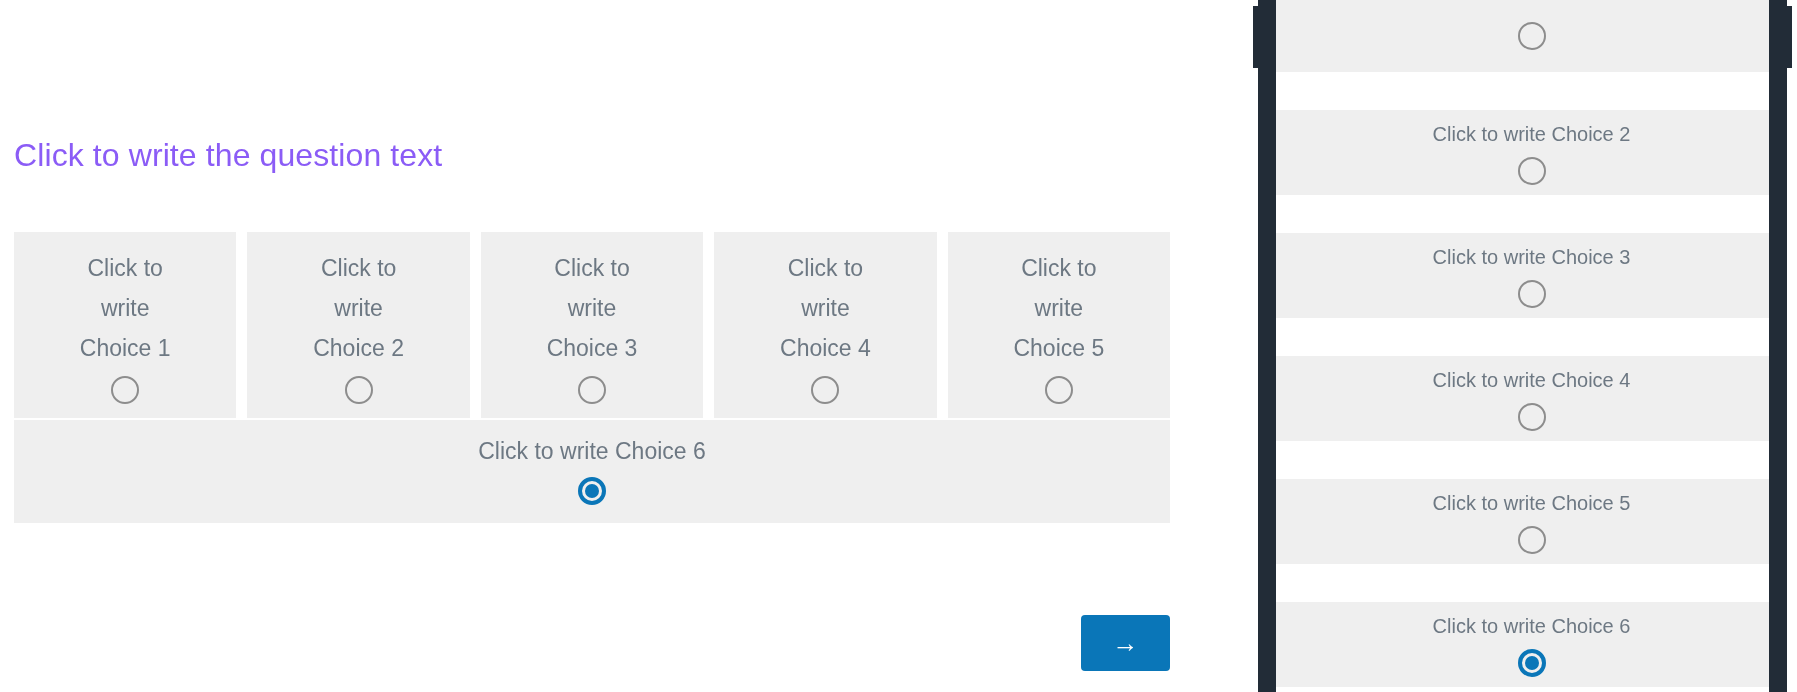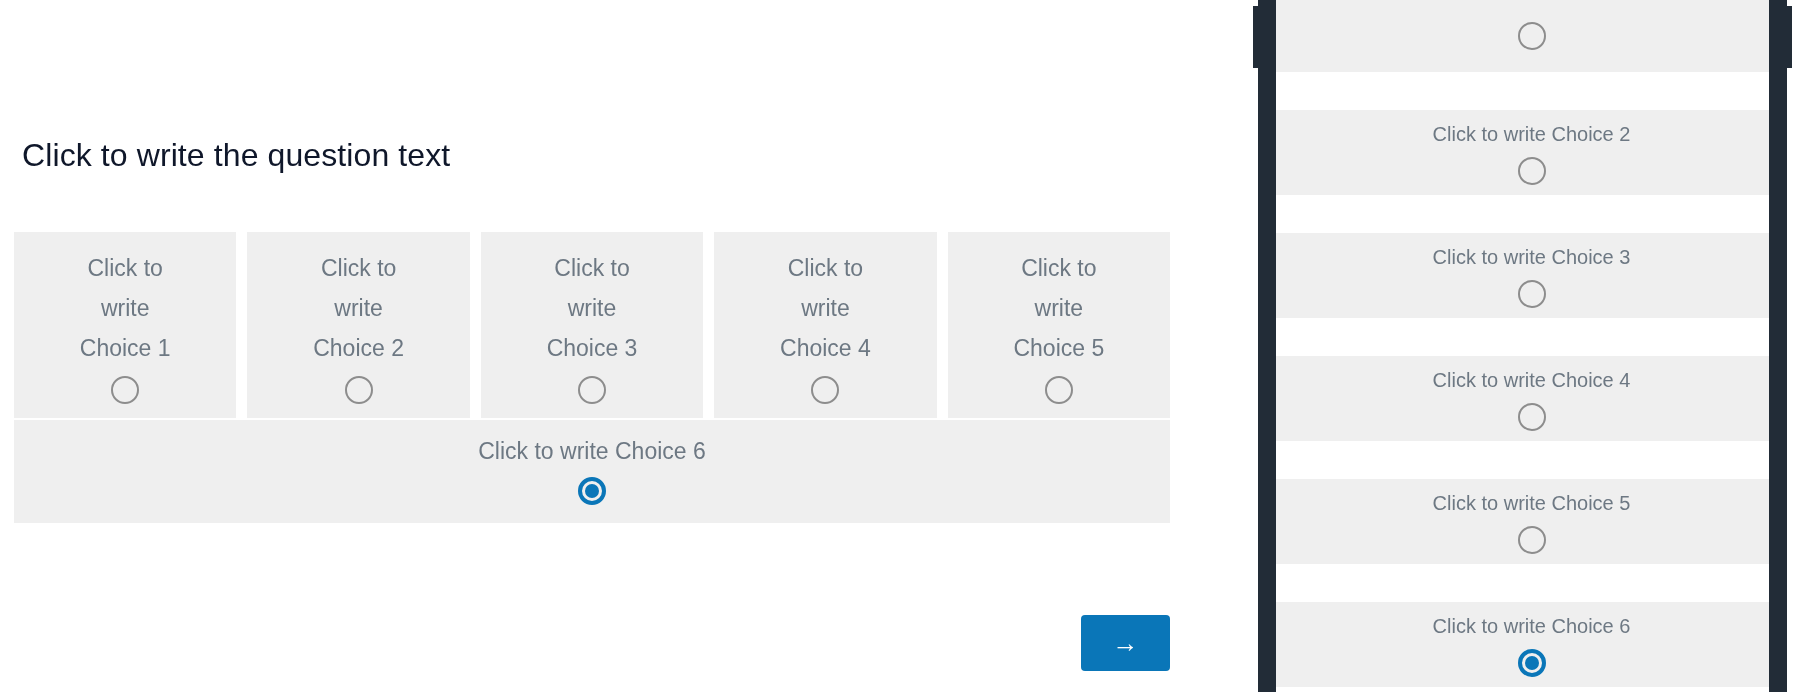--- a/index.html
+++ b/index.html
@@ -28,25 +28,25 @@
     left: 0;
     top: 0;
     width: 1250px;
     height: 692px;
     background: #ffffff;
     box-sizing: border-box;
   }
 
   .question-text {
     position: absolute;
-    left: 22px;
+    left: 14px;
     top: 136px;
     font-size: 32px;
     line-height: 38px;
-    color: #0f172a;
+    color: #8b5cf6;
     font-weight: 400;
     letter-spacing: 0.1px;
     white-space: nowrap;
   }
 
   .choices-grid {
     position: absolute;
     left: 14px;
     top: 232px;
     width: 1156px;

